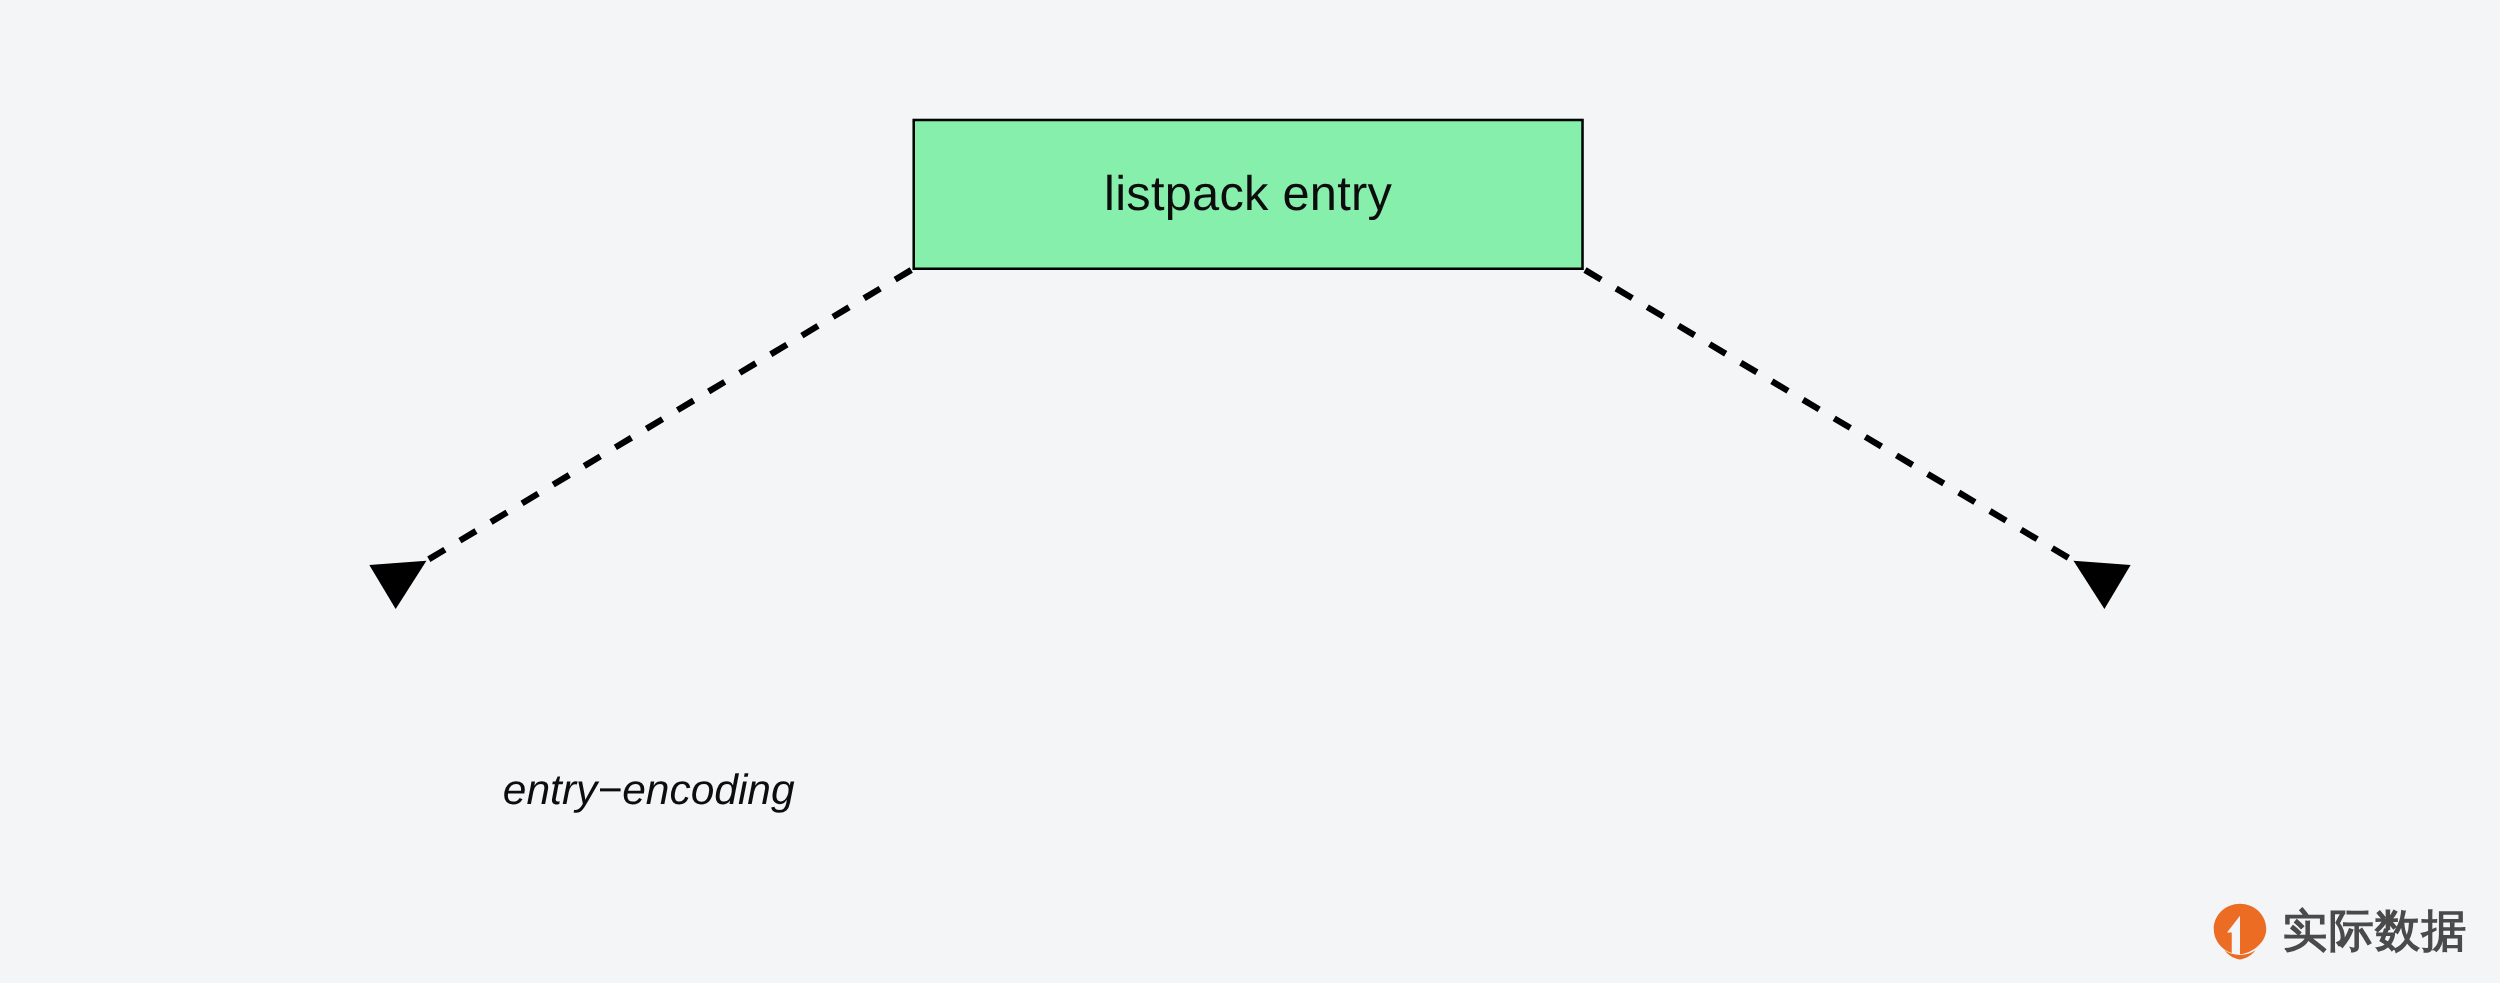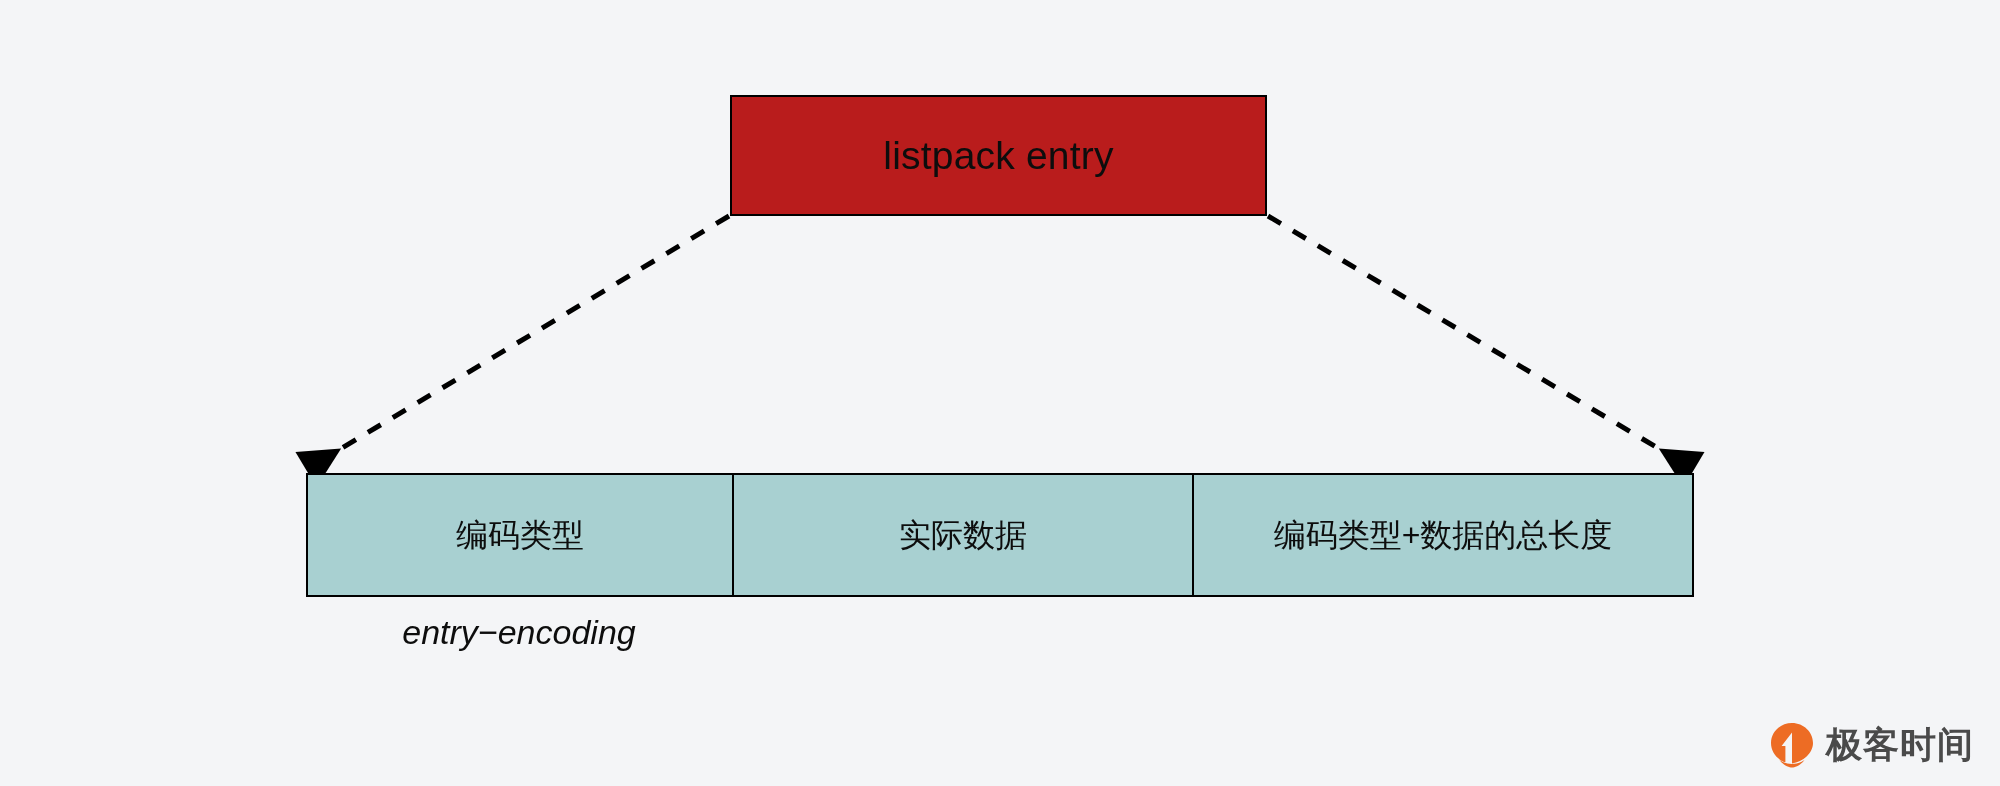--- a/index.html
+++ b/index.html
@@ -31,21 +31,21 @@
   }
 
   
   #parent-box {
     position: absolute;
     left: 730px;
     top: 95px;
     width: 537px;
     height: 121px;
     box-sizing: border-box;
-    background: #b91c1c;
+    background: #86efac;
     border: 2px solid #000000;
     display: flex;
     align-items: center;
     justify-content: center;
   }
   #parent-box .box-label {
     font-size: 39px;
     color: #0d0d0d;
     letter-spacing: 0.2px;
     white-space: nowrap;
@@ -148,41 +148,30 @@
 
     <line x1="729" y1="216" x2="312" y2="466" stroke="#000000" stroke-width="5" stroke-dasharray="15 14" stroke-linecap="butt" marker-end="url(#arrowhead-left)"></line>
 
     <line x1="1268" y1="216" x2="1688" y2="466" stroke="#000000" stroke-width="5" stroke-dasharray="15 14" stroke-linecap="butt" marker-end="url(#arrowhead-right)"></line>
   </svg>
 
   <div id="parent-box">
     <span class="box-label">listpack entry</span>
   </div>
 
-  <div id="entry-bar">
-    <div class="field-cell cell-0">
-      <span class="cell-text">编码类型</span>
-    </div>
-    <div class="field-cell cell-1">
-      <span class="cell-text">实际数据</span>
-    </div>
-    <div class="field-cell cell-2">
-      <span class="cell-text">编码类型+数据的总长度</span>
-    </div>
-  </div>
 
   <div id="captions">
     <div class="caption cap-0">entry−encoding</div>
   </div>
 
   <div id="watermark">
     <svg class="wm-mark" viewBox="0 0 44 46" aria-hidden="true">
       <path d="M22 1 C10.4 1 1 10.0 1 21.1 C1 30.0 7.0 37.6 15.4 40.3
                L15.4 24.0 L11.6 24.0 L22 10.5 L22 22.0
                C22 22.0 22 22.0 22 22.0 L22 41.4
                C33.0 39.9 43 31.4 43 21.1 C43 10.0 33.6 1 22 1 Z" fill="#ed6c24"></path>
       <path d="M9.5 38.0 C13.2 43.2 19.0 45.5 22.0 45.5 C25.0 45.5 30.8 43.2 34.5 38.0
                C30.8 40.6 26.6 41.9 22.0 41.9 C17.4 41.9 13.2 40.6 9.5 38.0 Z" fill="#ed6c24"></path>
     </svg>
-    <span class="wm-text">极客时间</span>
+    <span class="wm-text">实际数据</span>
   </div>
 
 </div>
 
 </body></html>

